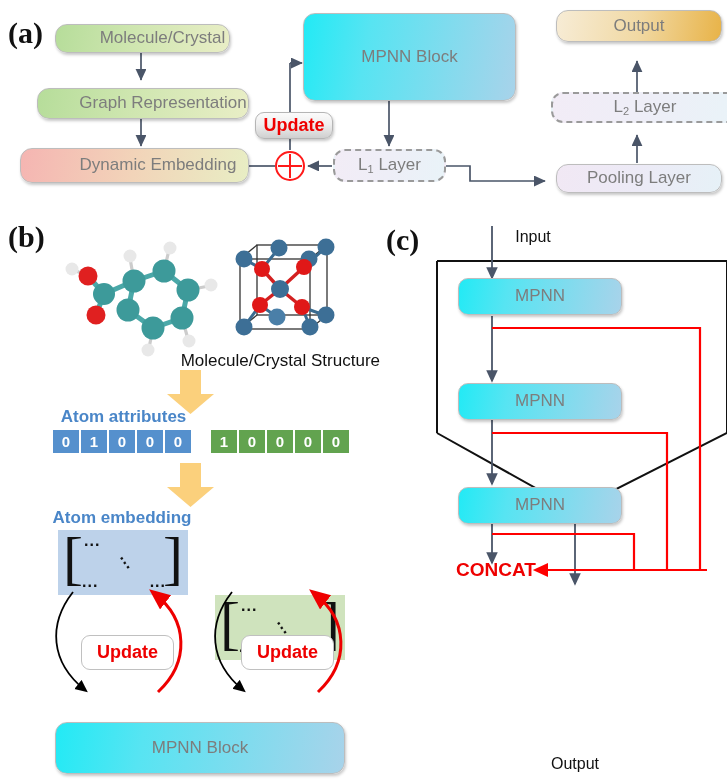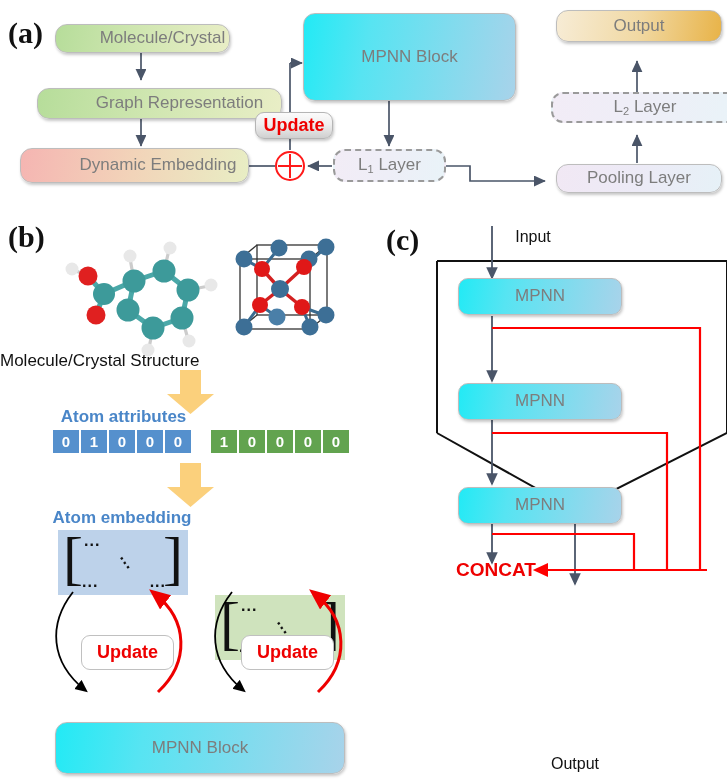--- a/index.html
+++ b/index.html
@@ -33,21 +33,21 @@
     border:2px dashed #9a9a9a;box-shadow:none;
   }
   .rbox.updatebox{
     background:linear-gradient(180deg,#fbfbfb 0%,#efefef 45%,#cfcfcf 100%);
     color:#ee0000;font-weight:bold;font-size:18px;border:1px solid #b5b5b5;
     border-radius:9px;
   }
   .sub{font-size:11px;vertical-align:-3px;}
 
   
-  .caption{font-size:17px;color:#111;text-align:left;white-space:nowrap;}
+  .caption{font-size:17px;color:#111;text-align:right;white-space:nowrap;}
   .attr-title{font-size:17px;font-weight:bold;white-space:nowrap;text-align:center;}
   .attr-title.blue{color:#4a86c8;}
   .attr-title.green{color:#5ba04a;}
   .cellrow{display:flex;}
   .cell{
     width:28px;height:25px;display:flex;align-items:center;justify-content:center;
     color:#fff;font-weight:bold;font-size:15px;border:1px solid #fff;
     box-sizing:border-box;
   }
   .cell.blue{background:#5590cd;}
@@ -104,21 +104,21 @@
       <circle cx="290" cy="166" r="14" fill="#fff" stroke="#ff1a1a" stroke-width="2"></circle>
       <line x1="278" y1="166" x2="302" y2="166" stroke="#ff1a1a" stroke-width="2"></line>
       <line x1="290" y1="154" x2="290" y2="178" stroke="#ff1a1a" stroke-width="2"></line>
     </g>
   </svg>
 
   <div class="abs rbox green" style="left:55px;top:24px;width:175px;height:29px;">
     <span>Molecule/Crystal</span>
   </div>
 
-  <div class="abs rbox green" style="left:37px;top:88px;width:245px;height:31px;">
+  <div class="abs rbox green" style="left:37px;top:88px;width:212px;height:31px;">
     <span>Graph Representation</span>
   </div>
 
   <div class="abs rbox pink" style="left:20px;top:148px;width:229px;height:35px;">
     <span>Dynamic Embedding</span>
   </div>
 
   <div class="abs rbox cyan" style="left:303px;top:13px;width:213px;height:88px;">
     <span>MPNN Block</span>
   </div>

